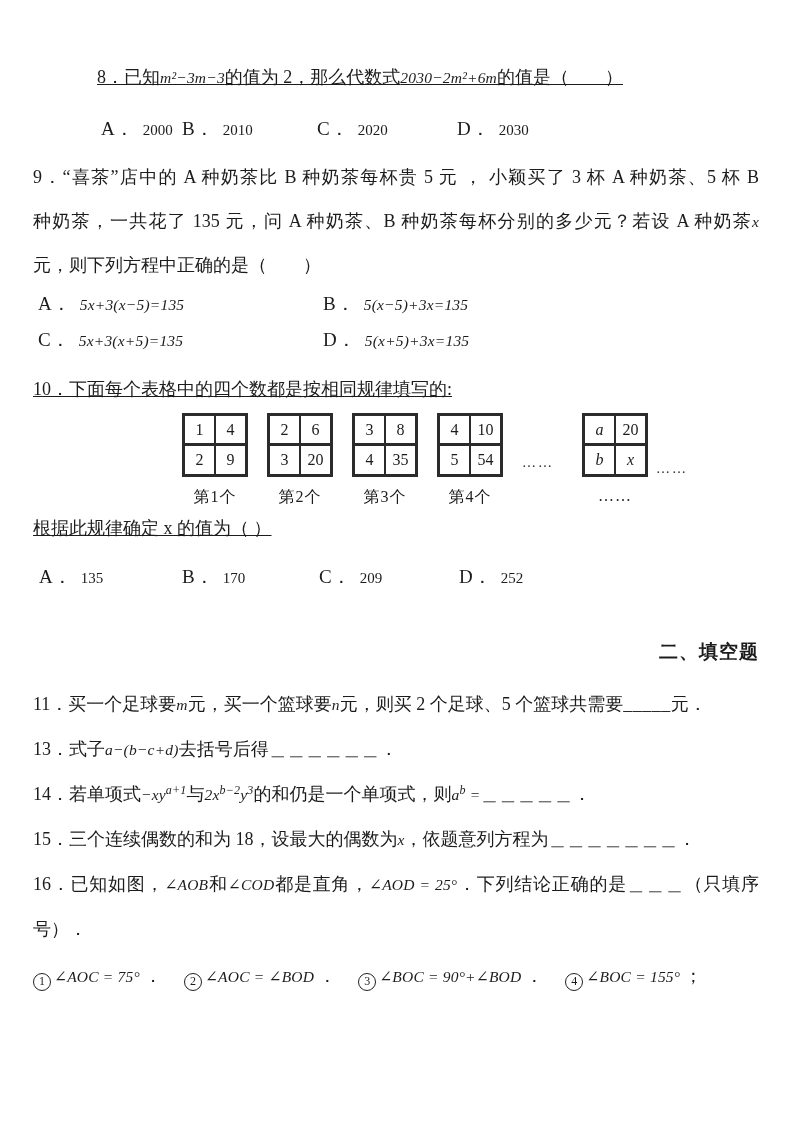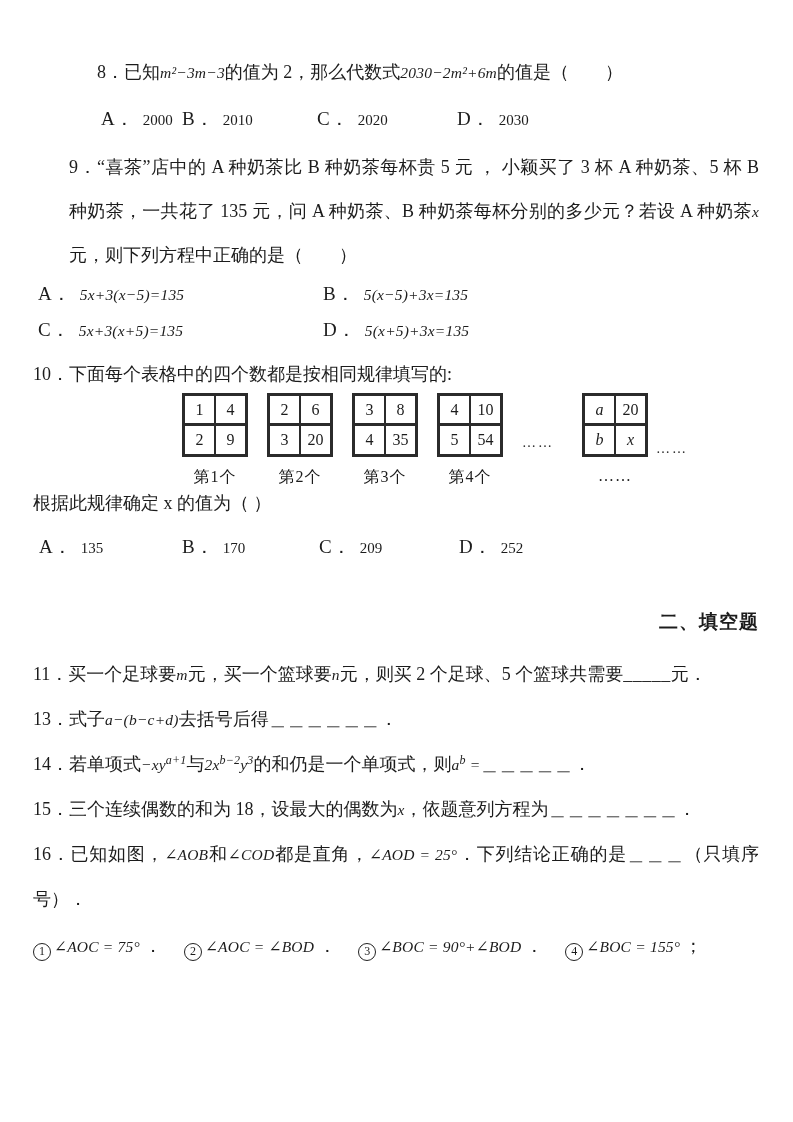--- a/index.html
+++ b/index.html
@@ -8,24 +8,24 @@
     position:relative;
     width:793px; height:1122px;
     margin:0 auto;
     background:#ffffff;
     color:#1c1c1c;
     font-family:"Liberation Serif","DejaVu Serif",serif;
     font-size:18px;
     padding:58px 34px 0 33px;
     overflow:hidden;
   }
-  .line { line-height:28px; white-space:nowrap; }
+  .line { line-height:38px; white-space:nowrap;text-decoration:underline; }
   .indent { padding-left:64px; }
   .jline { white-space:normal; text-align:justify; text-align-last:justify; }
-  .para-line { height:44px; line-height:44px;margin-left:36px; }
+  .para-line { height:44px; line-height:44px; }
   .m {
     font-family:"Liberation Serif","DejaVu Serif",serif;
     font-style:italic;
     font-size:15.5px;
     letter-spacing:0.2px;
   }
   .m sup { font-size:12px; line-height:0; font-style:italic; }
   .num-val { font-size:15px; }
   .blank { letter-spacing:0.5px; }
 

